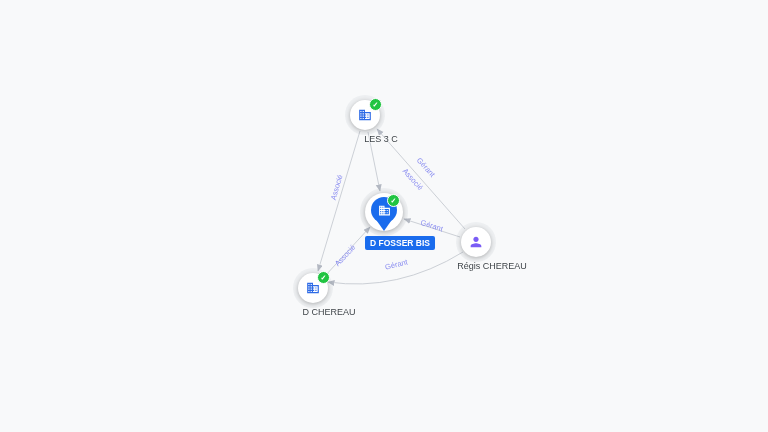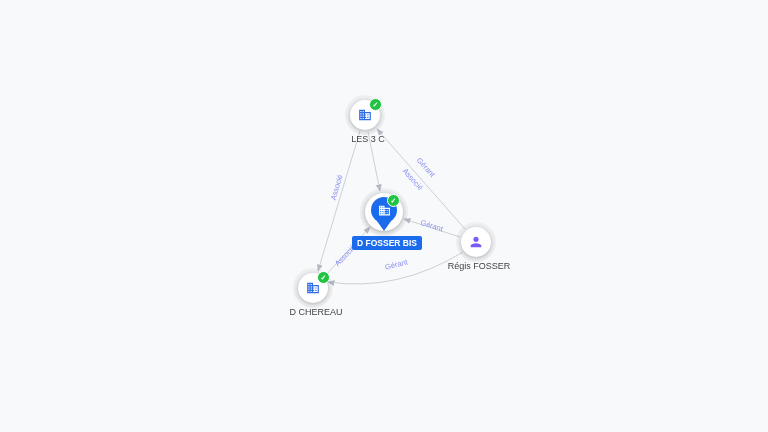--- a/index.html
+++ b/index.html
@@ -34,21 +34,21 @@
   .badge {
     position: absolute; left: 4px; top: -17px;
     width: 11px; height: 11px; border-radius: 50%;
     background: var(--verified, #21c442);
     border: 1.5px solid #fff;
     color: #fff; font-size: 7px; line-height: 11px;
     text-align: center; font-weight: bold;
     box-sizing: content-box;
   }
   .node-label {
-    position: absolute; top: 19px; left: 3px;
+    position: absolute; top: 19px; left: 16px;
     transform: translateX(-50%);
     white-space: nowrap;
     font-size: 9px;
     color: var(--label_text, #3d4348);
     text-shadow: 0 0 2px #fff, 0 0 2px #fff;
   }
   .pin-outer {
     position: absolute; left: -19px; top: -19px;
     width: 38px; height: 38px; border-radius: 50%;
     background: #fff;
@@ -128,21 +128,21 @@
     <div class="badge badge-pin">✓</div>
     <div class="node-label selected-label">D FOSSER BIS</div>
   </div>
 
   <div class="node" style="left:476px; top:242px;">
     <div class="circle">
       <svg width="16" height="16" viewBox="0 0 24 24" fill="currentColor" class="person-glyph">
           <path d="M12 12c2.21 0 4-1.79 4-4s-1.79-4-4-4-4 1.79-4 4 1.79 4 4 4zm0 2c-2.67 0-8 1.34-8 4v2h16v-2c0-2.66-5.33-4-8-4z"></path>
         </svg>
     </div>
-    <div class="node-label">Régis FOSSER</div>
+    <div class="node-label">Régis CHEREAU</div>
   </div>
 
   <div class="node" style="left:313px; top:288px;">
     <div class="circle">
       <svg width="14" height="14" viewBox="0 0 24 24" fill="currentColor" class="company-glyph">
           <path d="M12 7V3H2v18h20V7H12zM6 19H4v-2h2v2zm0-4H4v-2h2v2zm0-4H4V9h2v2zm0-4H4V5h2v2zm4 12H8v-2h2v2zm0-4H8v-2h2v2zm0-4H8V9h2v2zm0-4H8V5h2v2zm10 12h-8v-2h2v-2h-2v-2h2v-2h-2V9h8v10zm-2-8h-2v2h2v-2zm0 4h-2v2h2v-2z"></path>
         </svg>
     </div>
     <div class="badge">✓</div>
     <div class="node-label">D CHEREAU</div>

